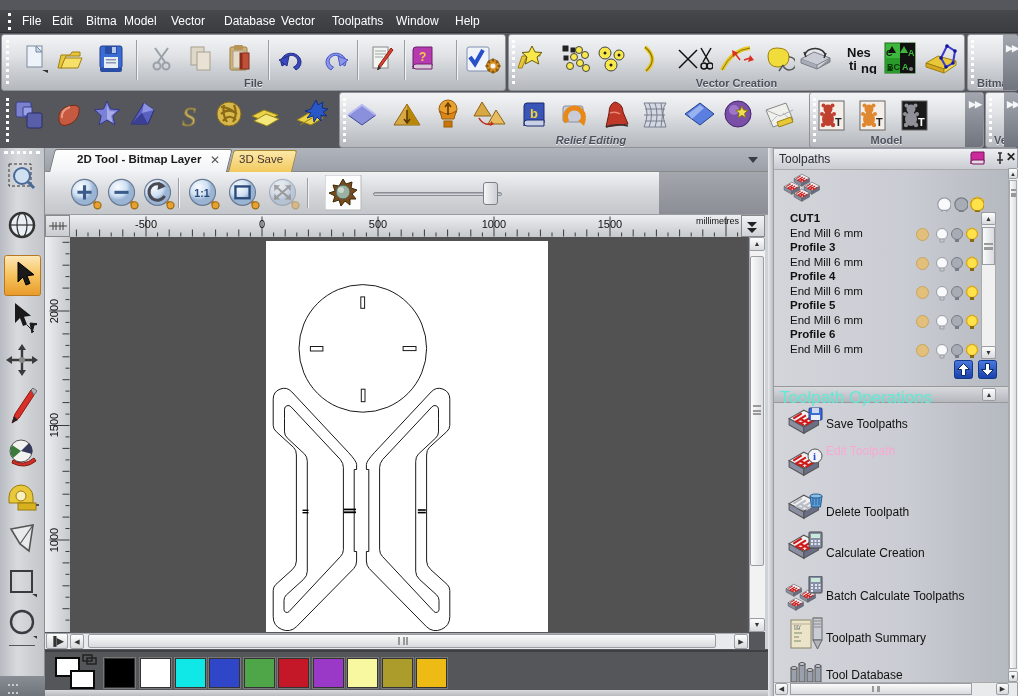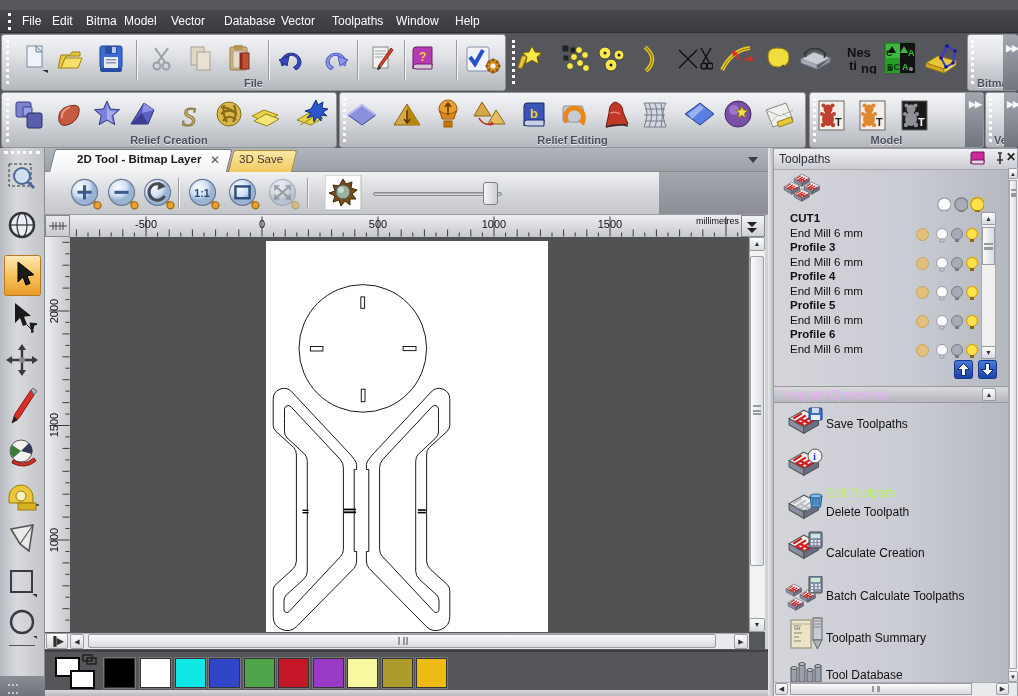--- a/index.html
+++ b/index.html
@@ -23,20 +23,23 @@
       <div class="menuitem" style="left:171px;">Vector</div>
       <div class="menuitem" style="left:224px;">Database</div>
       <div class="menuitem" style="left:281px;">Vector</div>
       <div class="menuitem" style="left:332px;">Toolpaths</div>
       <div class="menuitem" style="left:396px;">Window</div>
       <div class="menuitem" style="left:455px;">Help</div>
     </div>
 <div class="sect" style="left:1px;top:34px;width:505px;height:57px;">
       <div class="slabel">File</div>
     </div>
+<div class="sect" style="left:508px;top:34px;width:457px;height:57px;">
+      <div class="slabel">Vector Creation</div>
+    </div>
 <div class="sect" style="left:967px;top:34px;width:51px;height:57px;overflow:hidden;">
       <div class="slabel" style="text-align:left;padding-left:9px;">Bitma</div>
     </div>
 <div class="abs" style="left:1003px;top:35px;width:15px;height:55px;background:linear-gradient(#a2a6ae,#70747c);border-radius:0 3px 3px 0;"></div>
 <div class="chev" style="left:1006px;top:43px;">▶▶</div>
 <div class="grip" style="left:6px;top:40px;height:44px;"></div>
 <div class="grip" style="left:512px;top:40px;height:44px;"></div>
 <div class="grip" style="left:971px;top:40px;height:44px;"></div>
 <div class="vsep" style="left:136px;top:40px;height:40px;"></div>
 <div class="vsep" style="left:268px;top:40px;height:40px;"></div>
@@ -196,24 +199,21 @@
       <path d="M20 31 l12-8 0-4 -12 8 z" fill="#f0e060" stroke="#a08010"></path>
       <path d="M17 16 l6-12 8 5 -2 12 -7 4 z" fill="none" stroke="#3a3ad0" stroke-width="2"></path>
       <g fill="#15159a">
         <circle cx="17" cy="16" r="1.8"></circle>
         <circle cx="23" cy="4" r="1.8"></circle>
         <circle cx="31" cy="9" r="1.8"></circle>
         <circle cx="29" cy="21" r="1.8"></circle>
         <circle cx="22" cy="25" r="1.8"></circle>
       </g>
     </svg>
-<div class="sect" style="left:1px;top:92px;width:336px;height:56px;">
-      <div class="slabel">Relief Creation</div>
-    </div>
-<div class="sect" style="left:339px;top:92px;width:467px;height:56px;">
+<div class="sect" style="left:339px;top:92px;width:504px;height:56px;font-style:italic;">
       <div class="slabel">Relief Editing</div>
     </div>
 <div class="sect" style="left:809px;top:92px;width:175px;height:56px;">
       <div class="slabel" style="right:20px;">Model</div>
     </div>
 <div class="abs" style="left:965px;top:93px;width:18px;height:54px;background:linear-gradient(#a2a6ae,#70747c);border-radius:0 3px 3px 0;"></div>
 <div class="chev" style="left:969px;top:99px;">▶▶</div>
 <div class="sect" style="left:985px;top:92px;width:33px;height:56px;overflow:hidden;">
       <div class="slabel" style="text-align:left;padding-left:8px;">Ve</div>
     </div>
@@ -930,21 +930,21 @@
       <rect x="0.5" y="0.5" width="18" height="18" rx="2" fill="url(#bg978)" stroke="#123a8a"></rect>
       <defs>
         <linearGradient id="bg978" x1="0" y1="0" x2="0" y2="1">
           <stop offset="0" stop-color="#4a7ae0"></stop>
           <stop offset="1" stop-color="#1a3fa8"></stop>
         </linearGradient>
       </defs>
       <path d="M9 15 L3 9 h4 V3 h4 v6 h4 z" transform="translate(0.5,0.5)" fill="#fff" stroke="#0a2a6a"></path>
     </svg>
 <div class="abs" style="left:774px;top:386px;width:243px;height:17px;background:linear-gradient(#d8dade,#b4b7bd);border-top:1px solid #999;border-bottom:1px solid #999;"></div>
-<div class="abs" style="left:780px;top:388px;font-size:12px;color:#f0abfc;">Toolpath Operations</div>
+<div class="abs" style="left:780px;top:388px;font-size:17px;color:#5eead4;">Toolpath Operations</div>
 <div class="abs" style="left:982px;top:388px;width:14px;height:13px;background:linear-gradient(#fdfdfd,#d8dadd);border:1px solid #9a9da3;border-radius:2px;text-align:center;line-height:11px;font-size:7px;color:#333;">▲</div>
 <svg class="abs" style="left:787px;top:406px;" width="36" height="36" viewBox="0 0 36 36">
       <g transform="translate(0,0) scale(1.05)">
 <path d="M2 12 L16 4 l14 7 -14 8 z" fill="#f0f0f2" stroke="#555"></path>
 <path d="M2 12 v6 l14 8 v-6 z" fill="#8a8ea2" stroke="#555"></path>
 <path d="M16 20 l14-8 v6 l-14 8 z" fill="#6a6e85" stroke="#555"></path>
 <path d="M6 12 l8-5 m-4 7 l8-5 m-4 7 l8-5 m-4 7 l8-5 M8 14 l8 4 m-4-6 l8 4" stroke="#d01818" stroke-width="2" fill="none"></path>
 </g>
       <rect x="22" y="2" width="13" height="12" rx="1" fill="#3a6cd4" stroke="#23408c"></rect>
       <rect x="25" y="2" width="7" height="5" fill="#cdd8ee"></rect>
@@ -1037,21 +1037,21 @@
         <rect x="10" y="4" width="6" height="18"></rect>
         <rect x="18" y="10" width="6" height="12"></rect>
         <rect x="26" y="6" width="6" height="16"></rect>
       </g>
       <ellipse cx="5" cy="8" rx="3" ry="1.5" fill="#c8ccd4" stroke="#555"></ellipse>
       <ellipse cx="13" cy="4" rx="3" ry="1.5" fill="#c8ccd4" stroke="#555"></ellipse>
       <ellipse cx="21" cy="10" rx="3" ry="1.5" fill="#c8ccd4" stroke="#555"></ellipse>
       <ellipse cx="29" cy="6" rx="3" ry="1.5" fill="#c8ccd4" stroke="#555"></ellipse>
     </svg>
 <div class="abs" style="left:826px;top:417px;font-size:12px;color:#111;">Save Toolpaths</div>
-<div class="abs" style="left:826px;top:486px;font-size:12px;color:#bef264;">Edit Toolpath</div>
+<div class="abs" style="left:826px;top:444px;font-size:12px;color:#f9a8d4;">Edit Toolpath</div>
 <div class="abs" style="left:826px;top:505px;font-size:12px;color:#111;">Delete Toolpath</div>
 <div class="abs" style="left:826px;top:546px;font-size:12px;color:#111;">Calculate Creation</div>
 <div class="abs" style="left:826px;top:589px;font-size:12px;color:#111;">Batch Calculate Toolpaths</div>
 <div class="abs" style="left:826px;top:631px;font-size:12px;color:#111;">Toolpath Summary</div>
 <div class="abs" style="left:826px;top:668px;font-size:12px;color:#111;">Tool Database</div>
 <div class="abs" style="left:774px;top:682px;width:243px;height:14px;background:#e9eaec;border-top:1px solid #aaa;"></div>
 <div class="abs" style="left:775px;top:683px;width:13px;height:12px;background:linear-gradient(#fdfdfd,#d8dadd);border:1px solid #9a9da3;border-radius:2px;text-align:center;line-height:10px;font-size:7px;color:#333;">◀</div>
 <div class="abs" style="left:996px;top:683px;width:13px;height:12px;background:linear-gradient(#fdfdfd,#d8dadd);border:1px solid #9a9da3;border-radius:2px;text-align:center;line-height:10px;font-size:7px;color:#333;">▶</div>
 <div class="abs" style="left:790px;top:683px;width:182px;height:12px;background:linear-gradient(#fbfbfb,#d8dade);border:1px solid #9a9da3;"></div>
 <div class="abs" style="left:872px;top:686px;width:8px;height:6px;border-left:2px solid #999;border-right:2px solid #999;">

